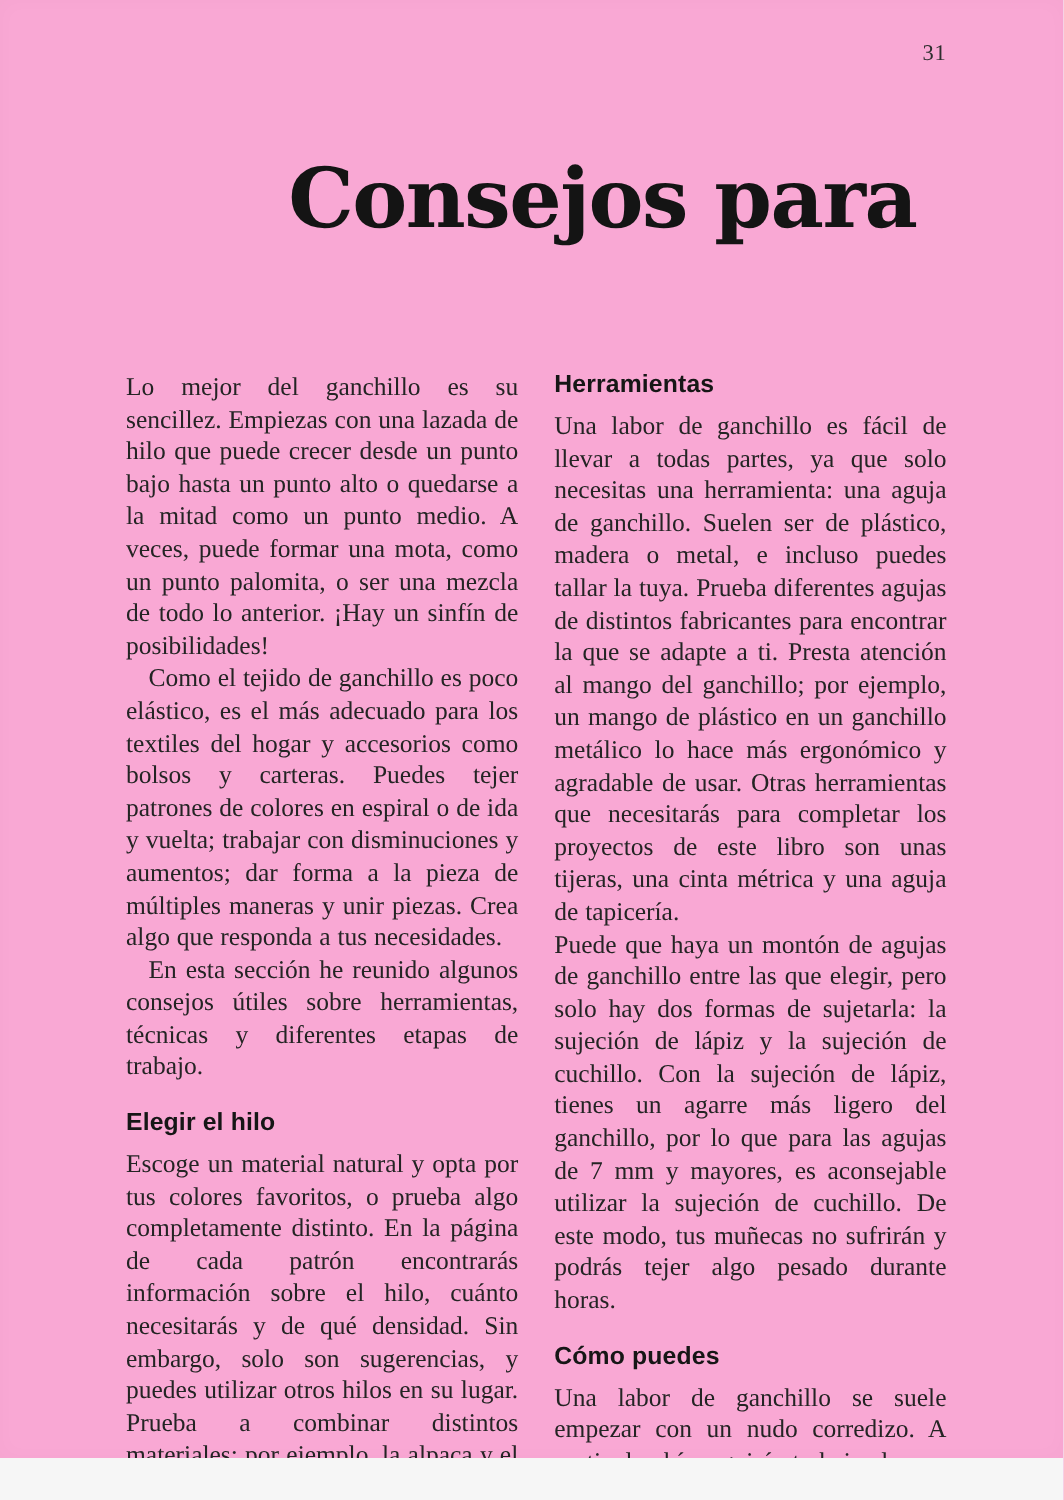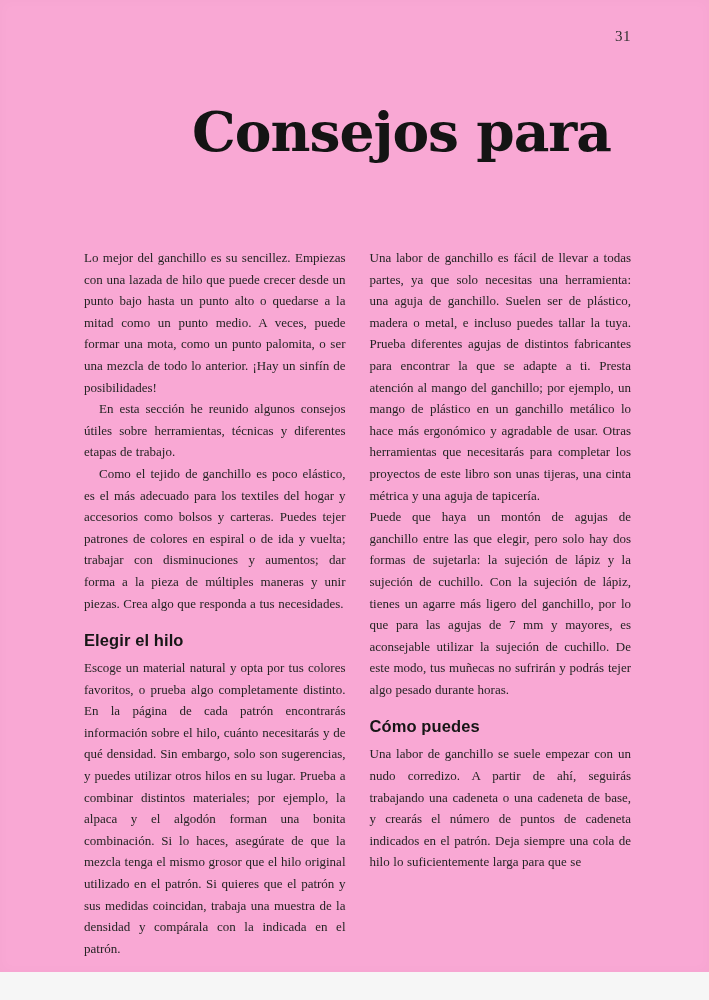--- a/index.html
+++ b/index.html
@@ -50,21 +50,21 @@
     width: 547px;
     display: flex;
     gap: 24px;
   }
   .column {
     flex: 1 1 0;
     min-width: 0;
   }
   .body-text {
     font-family: "Liberation Serif", serif;
-    font-size: 13px;
+    font-size: 17px;
     line-height: 21.6px;
     text-align: justify;
     color: #242424;
     margin: 0;
     word-spacing: 0.3px;
   }
   .body-text.indent {
     text-indent: 15px;
   }
   .section-heading {
@@ -87,28 +87,29 @@
   <div class="page-number">31</div>
 
   <h1 class="chapter-title">
     <span class="title-line">Consejos para</span>
   </h1>
 
   <div class="columns">
 
     <div class="column">
       <p class="body-text">Lo mejor del ganchillo es su sencillez. Empiezas con una lazada de hilo que puede crecer desde un punto bajo hasta un punto alto o quedarse a la mitad como un punto medio. A veces, puede formar una mota, como un punto palomita, o ser una mezcla de todo lo anterior. ¡Hay un sinfín de posibilidades!</p>
+      <p class="body-text indent">Como el tejido de ganchillo es poco elástico, es el más adecuado para los textiles del hogar y accesorios como bolsos y carteras. Puedes tejer patrones de colores en espiral o de ida y vuelta; trabajar con disminuciones y aumentos; dar forma a la pieza de múltiples maneras y unir piezas. Crea algo que responda a tus necesidades.</p>
       <p class="body-text indent">En esta sección he reunido algunos consejos útiles sobre herramientas, técnicas y diferentes etapas de trabajo.</p>
-      <p class="body-text indent">Como el tejido de ganchillo es poco elástico, es el más adecuado para los textiles del hogar y accesorios como bolsos y carteras. Puedes tejer patrones de colores en espiral o de ida y vuelta; trabajar con disminuciones y aumentos; dar forma a la pieza de múltiples maneras y unir piezas. Crea algo que responda a tus necesidades.</p>
 
       <h2 class="section-heading">Elegir el hilo</h2>
       <p class="body-text">Escoge un material natural y opta por tus colores favoritos, o prueba algo completamente distinto. En la página de cada patrón encontrarás información sobre el hilo, cuánto necesitarás y de qué densidad. Sin embargo, solo son sugerencias, y puedes utilizar otros hilos en su lugar. Prueba a combinar distintos materiales; por ejemplo, la alpaca y el algodón forman una bonita combinación. Si lo haces, asegúrate de que la mezcla tenga el mismo grosor que el hilo original utilizado en el patrón. Si quieres que el patrón y sus medidas coincidan, trabaja una muestra de la densidad y compárala con la indicada en el patrón.</p>
     </div>
 
     <div class="column">
+      <h2 class="section-heading first">Herramientas</h2>
       <p class="body-text">Una labor de ganchillo es fácil de llevar a todas partes, ya que solo necesitas una herramienta: una aguja de ganchillo. Suelen ser de plástico, madera o metal, e incluso puedes tallar la tuya. Prueba diferentes agujas de distintos fabricantes para encontrar la que se adapte a ti. Presta atención al mango del ganchillo; por ejemplo, un mango de plástico en un ganchillo metálico lo hace más ergonómico y agradable de usar. Otras herramientas que necesitarás para completar los proyectos de este libro son unas tijeras, una cinta métrica y una aguja de tapicería.</p>
 
       <p class="body-text">Puede que haya un montón de agujas de ganchillo entre las que elegir, pero solo hay dos formas de sujetarla: la sujeción de lápiz y la sujeción de cuchillo. Con la sujeción de lápiz, tienes un agarre más ligero del ganchillo, por lo que para las agujas de 7 mm y mayores, es aconsejable utilizar la sujeción de cuchillo. De este modo, tus muñecas no sufrirán y podrás tejer algo pesado durante horas.</p>
 
       <h2 class="section-heading">Cómo puedes</h2>
       <p class="body-text">Una labor de ganchillo se suele empezar con un nudo corredizo. A partir de ahí, seguirás trabajando una cadeneta o una cadeneta de base, y crearás el número de puntos de cadeneta indicados en el patrón. Deja siempre una cola de hilo lo suficientemente larga para que se</p>
     </div>
 
   </div>
 </div>

